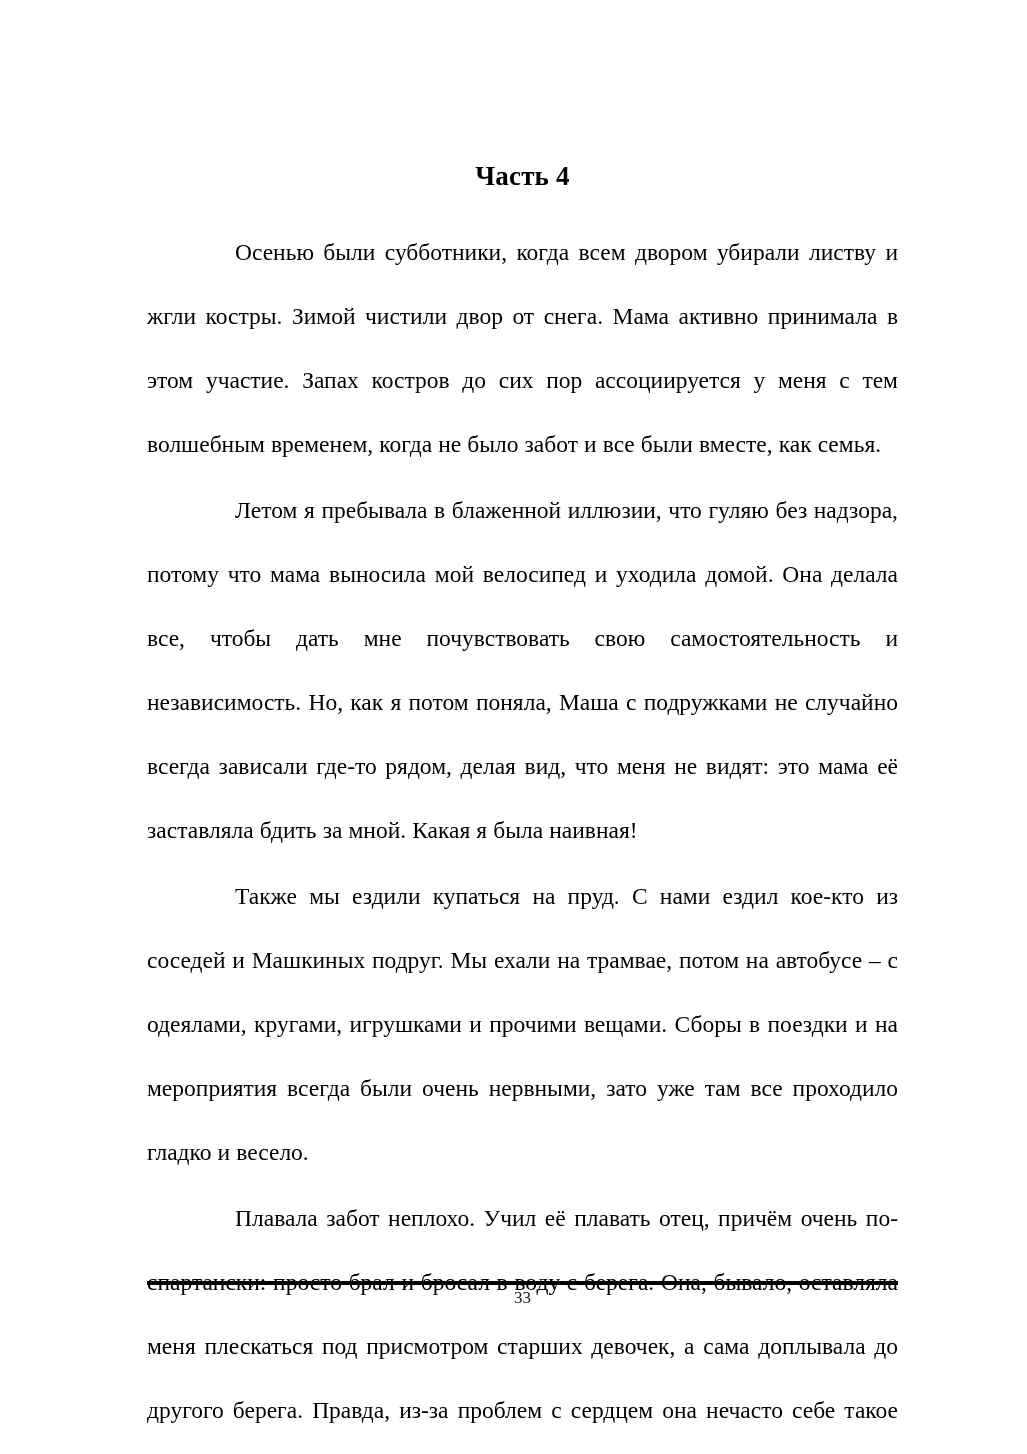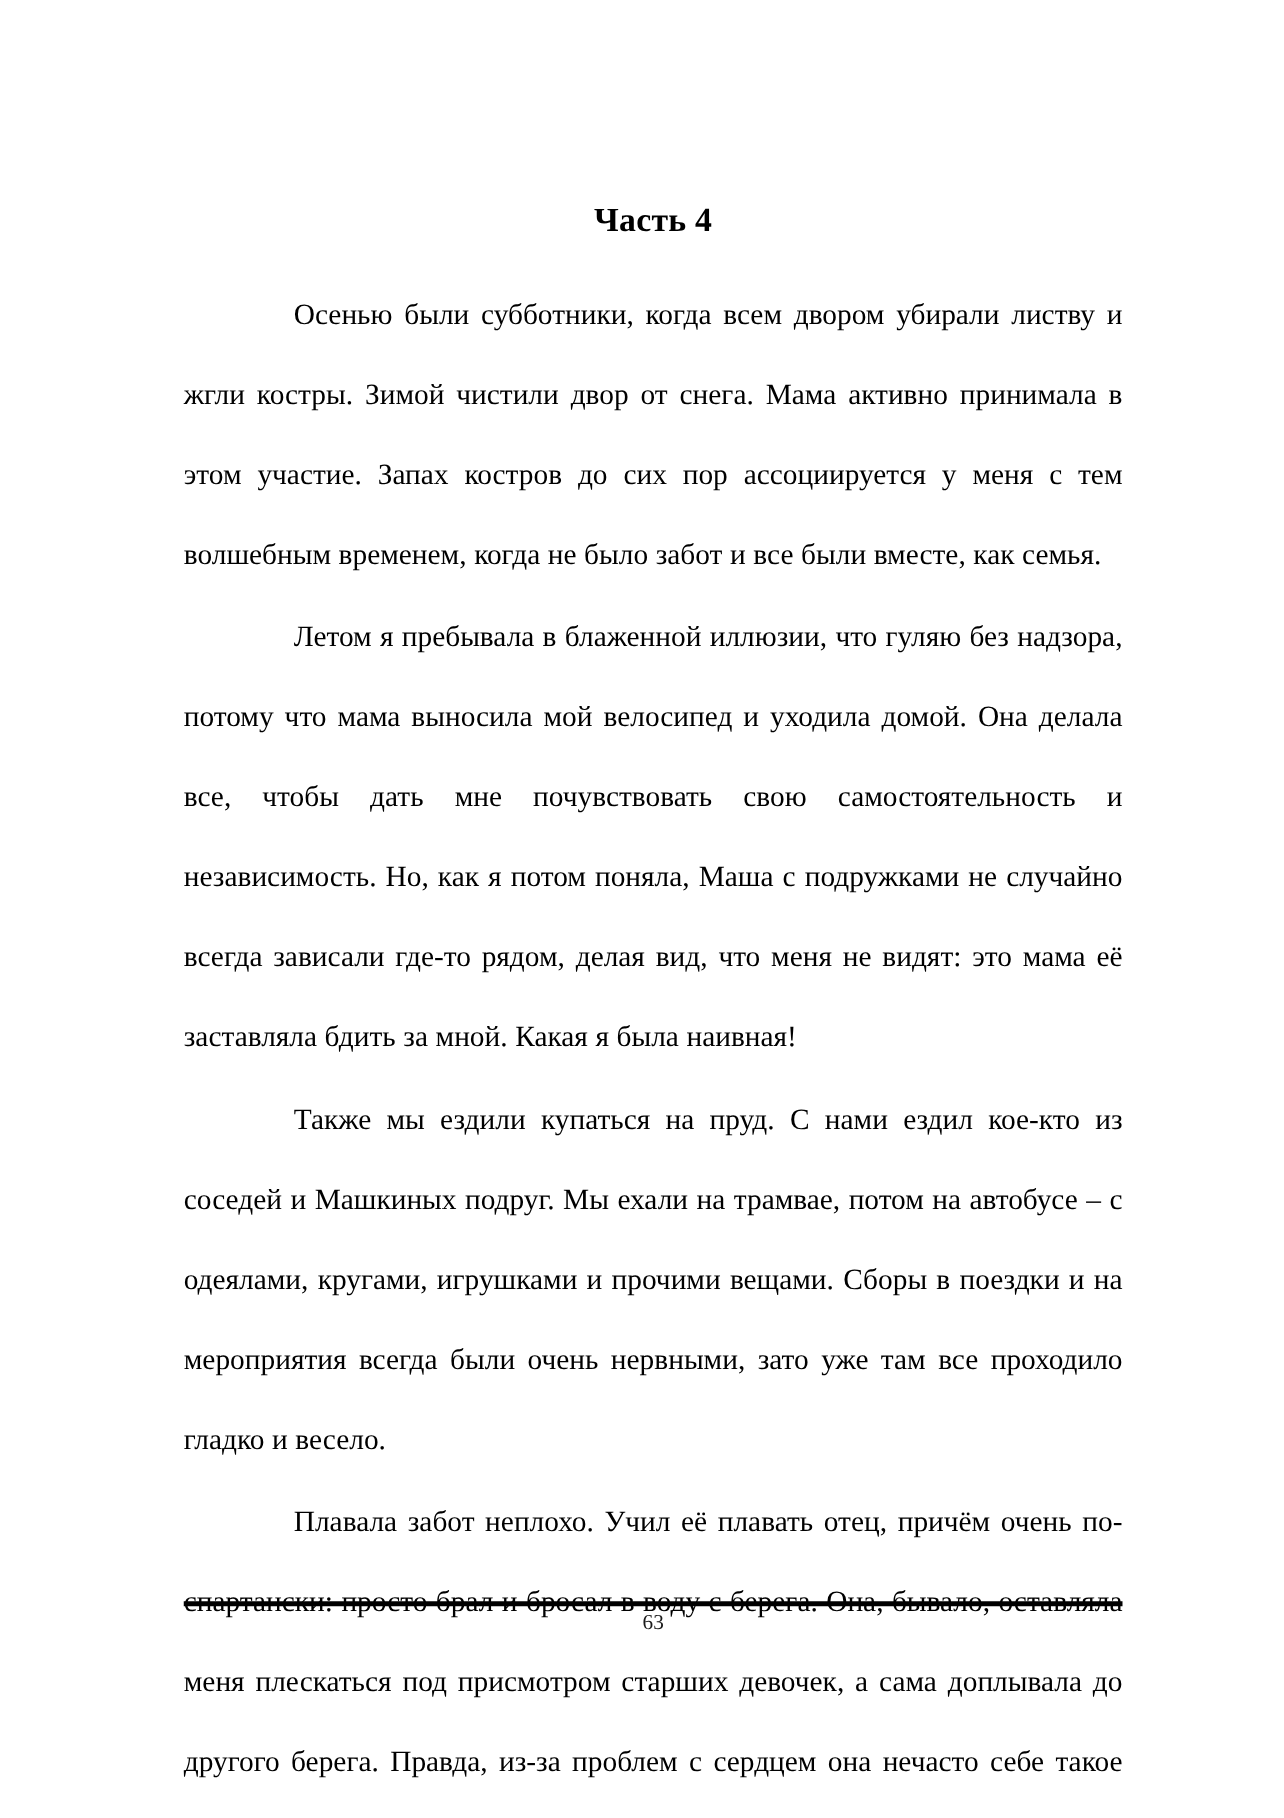--- a/index.html
+++ b/index.html
@@ -90,16 +90,16 @@
     <p class="doc-paragraph">Летом я пребывала в блаженной иллюзии, что гуляю без надзора, потому что мама выносила мой велосипед и уходила домой. Она делала все, чтобы дать мне почувствовать свою самостоятельность и независимость. Но, как я потом поняла, Маша с подружками не случайно всегда зависали где-то рядом, делая вид, что меня не видят: это мама её заставляла бдить за мной. Какая я была наивная!</p>
 
     <p class="doc-paragraph">Также мы ездили купаться на пруд. С нами ездил кое-кто из соседей и Машкиных подруг. Мы ехали на трамвае, потом на автобусе – с одеялами, кругами, игрушками и прочими вещами. Сборы в поездки и на мероприятия всегда были очень нервными, зато уже там все проходило гладко и весело.</p>
 
     <p class="doc-paragraph">Плавала забот неплохо. Учил её плавать отец, причём очень по-спартански: просто брал и бросал в воду с берега. Она, бывало, оставляла меня плескаться под присмотром старших девочек, а сама доплывала до другого берега. Правда, из-за проблем с сердцем она нечасто себе такое позволяла.</p>
 
   </div>
 
   <div class="footer">
     <div class="footer-rule"></div>
-    <div class="page-number">63</div>
+    <div class="page-number">33</div>
   </div>
 
 </div>
 
 </body></html>

